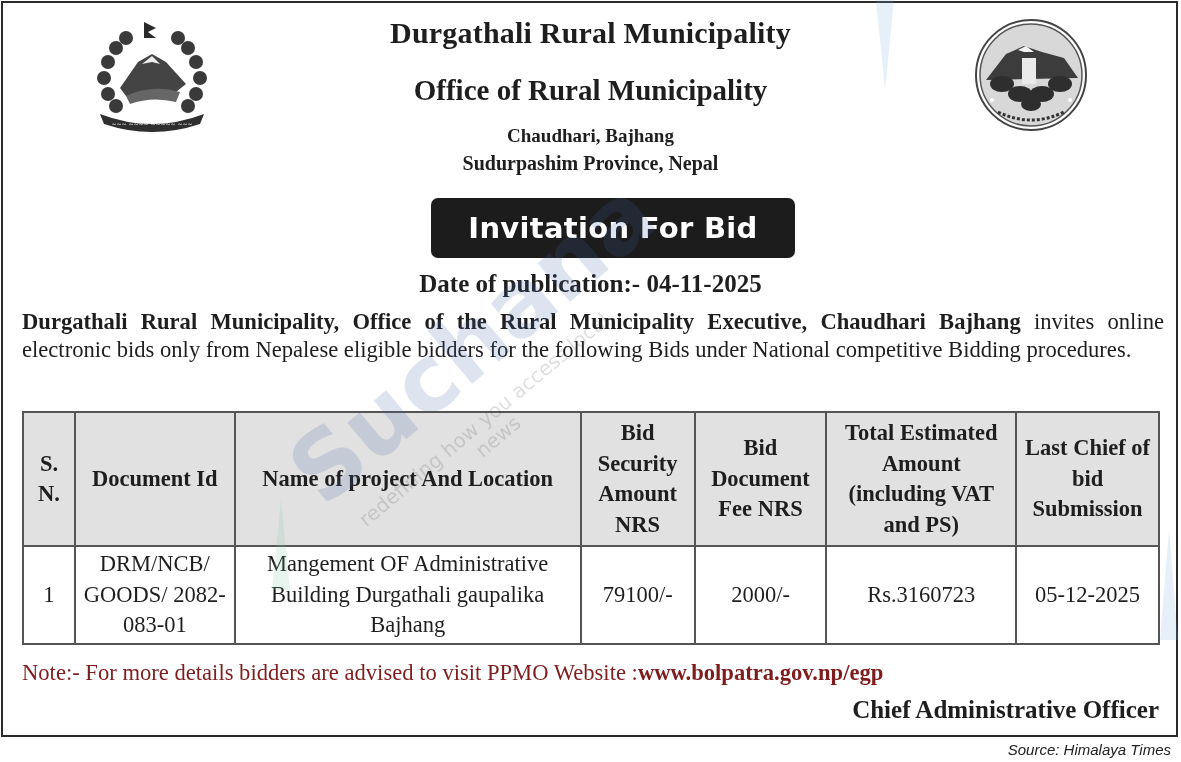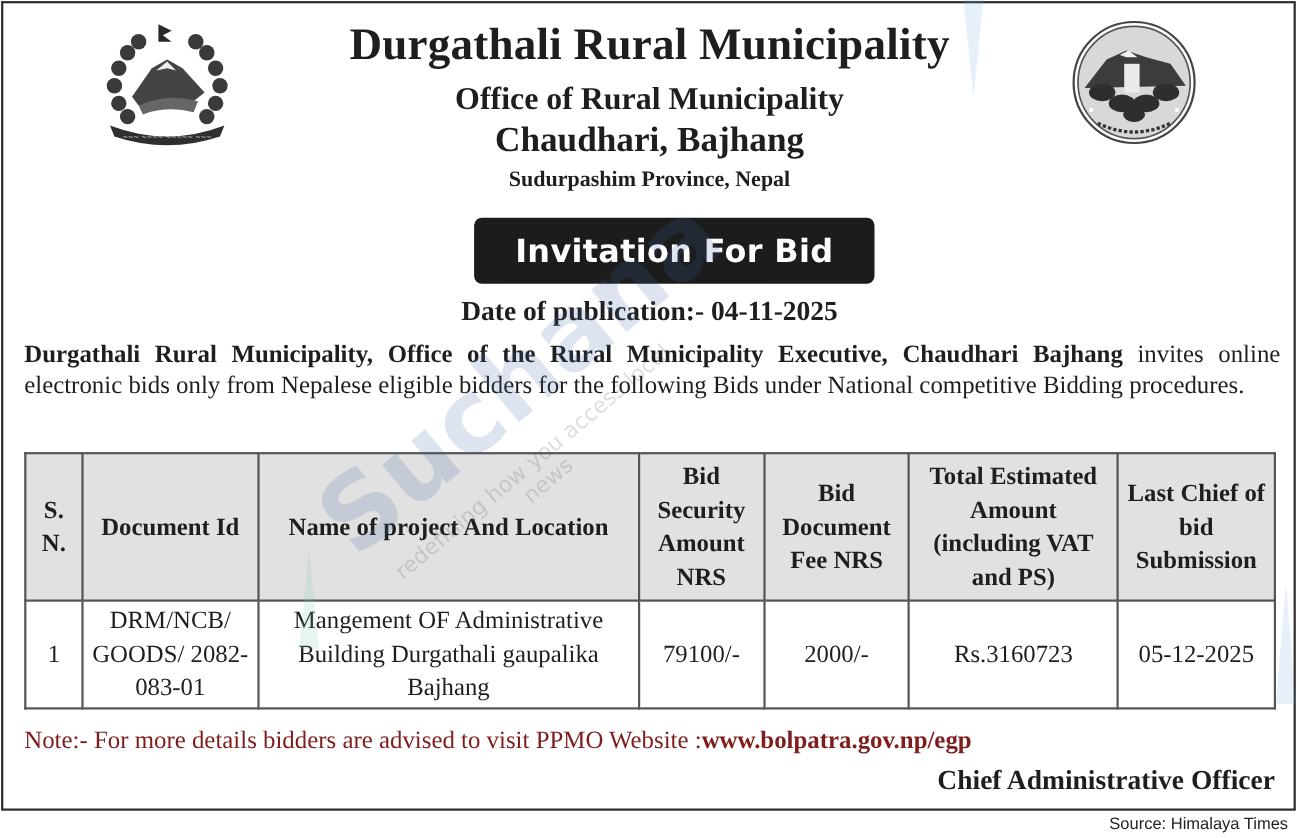--- a/index.html
+++ b/index.html
@@ -8,23 +8,23 @@
 
   .frame {
     position: absolute; left: 1px; top: 1px; width: 1177px; height: 736px;
     border: 2px solid #2b2b2b; background: #fff;
   }
 
   .emblem-left { position: absolute; left: 86px; top: 18px; width: 132px; height: 118px; }
   .emblem-right { position: absolute; left: 974px; top: 18px; width: 114px; height: 114px; }
 
   .head { position: absolute; left: 0; width: 1181px; text-align: center; font-weight: bold; color: #1e1e1e; }
-  .title { top: 16px; font-size: 41px; letter-spacing: 0.2px; }
+  .title { top: 16px; font-size: 30px; letter-spacing: 0.2px; }
   .sub1 { top: 74px; font-size: 29px; }
-  .sub2 { top: 108px; font-size: 32px; font-family: Liberation Serif, serif; }
+  .sub2 { top: 125px; font-size: 19px; font-family: Liberation Serif, serif; }
   .sub3 { top: 152px; font-size: 20px; }
 
   .ifb {
     position: absolute; left: 431px; top: 198px; width: 364px; height: 60px;
     background: #1c1c1c; border-radius: 7px; color: #fff;
     font-family: "DejaVu Sans", sans-serif; font-weight: bold; font-size: 29px;
     display: flex; align-items: center; justify-content: center; letter-spacing: 0.3px;
   }
 
   .pubdate { top: 270px; font-size: 25px; }
@@ -50,21 +50,21 @@
     position: absolute; left: 22px; top: 660px; font-size: 22.6px; color: #7f1d1d;
   }
   .note b { font-weight: bold; }
 
   .signoff {
     position: absolute; right: 22px; top: 696px; font-size: 25px; font-weight: bold; color: #1e1e1e;
   }
 
   .source {
     position: absolute; right: 10px; top: 741px; font-family: "Liberation Sans", sans-serif;
-    font-size: 15px; color: #222;
+    font-style: italic; font-size: 15px; color: #222;
   }
 
   .watermark {
     position: absolute; left: 300px; top: 300px; width: 360px; height: 230px;
     transform: rotate(-40deg); transform-origin: center;
     font-family: "DejaVu Sans", sans-serif; font-weight: bold; font-size: 92px;
     color: rgba(70,100,170,0.18); pointer-events: none; text-align: center; line-height: 110px;
   }
   .watermark small {
     display: block; font-size: 20px; font-weight: normal; line-height: 22px; color: rgba(70,70,70,0.18);

